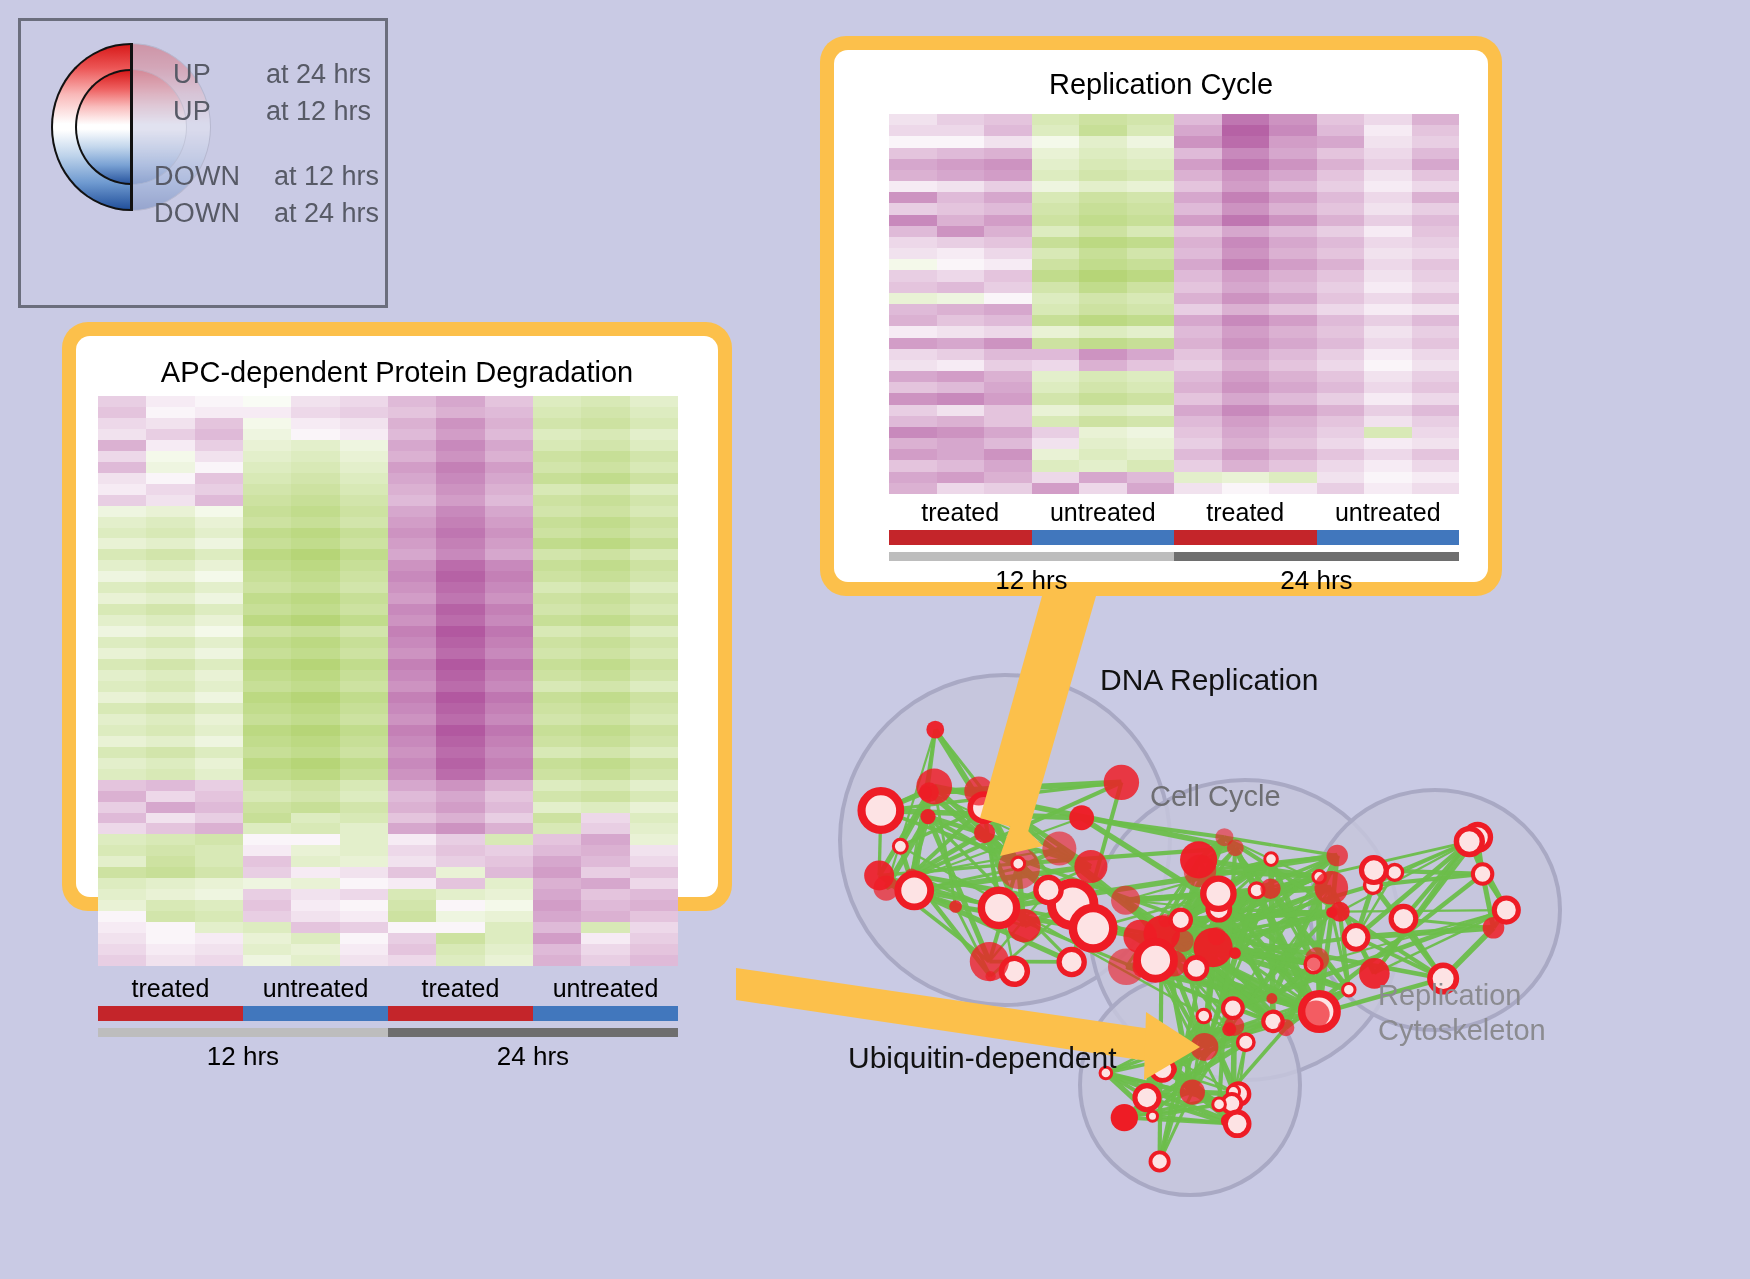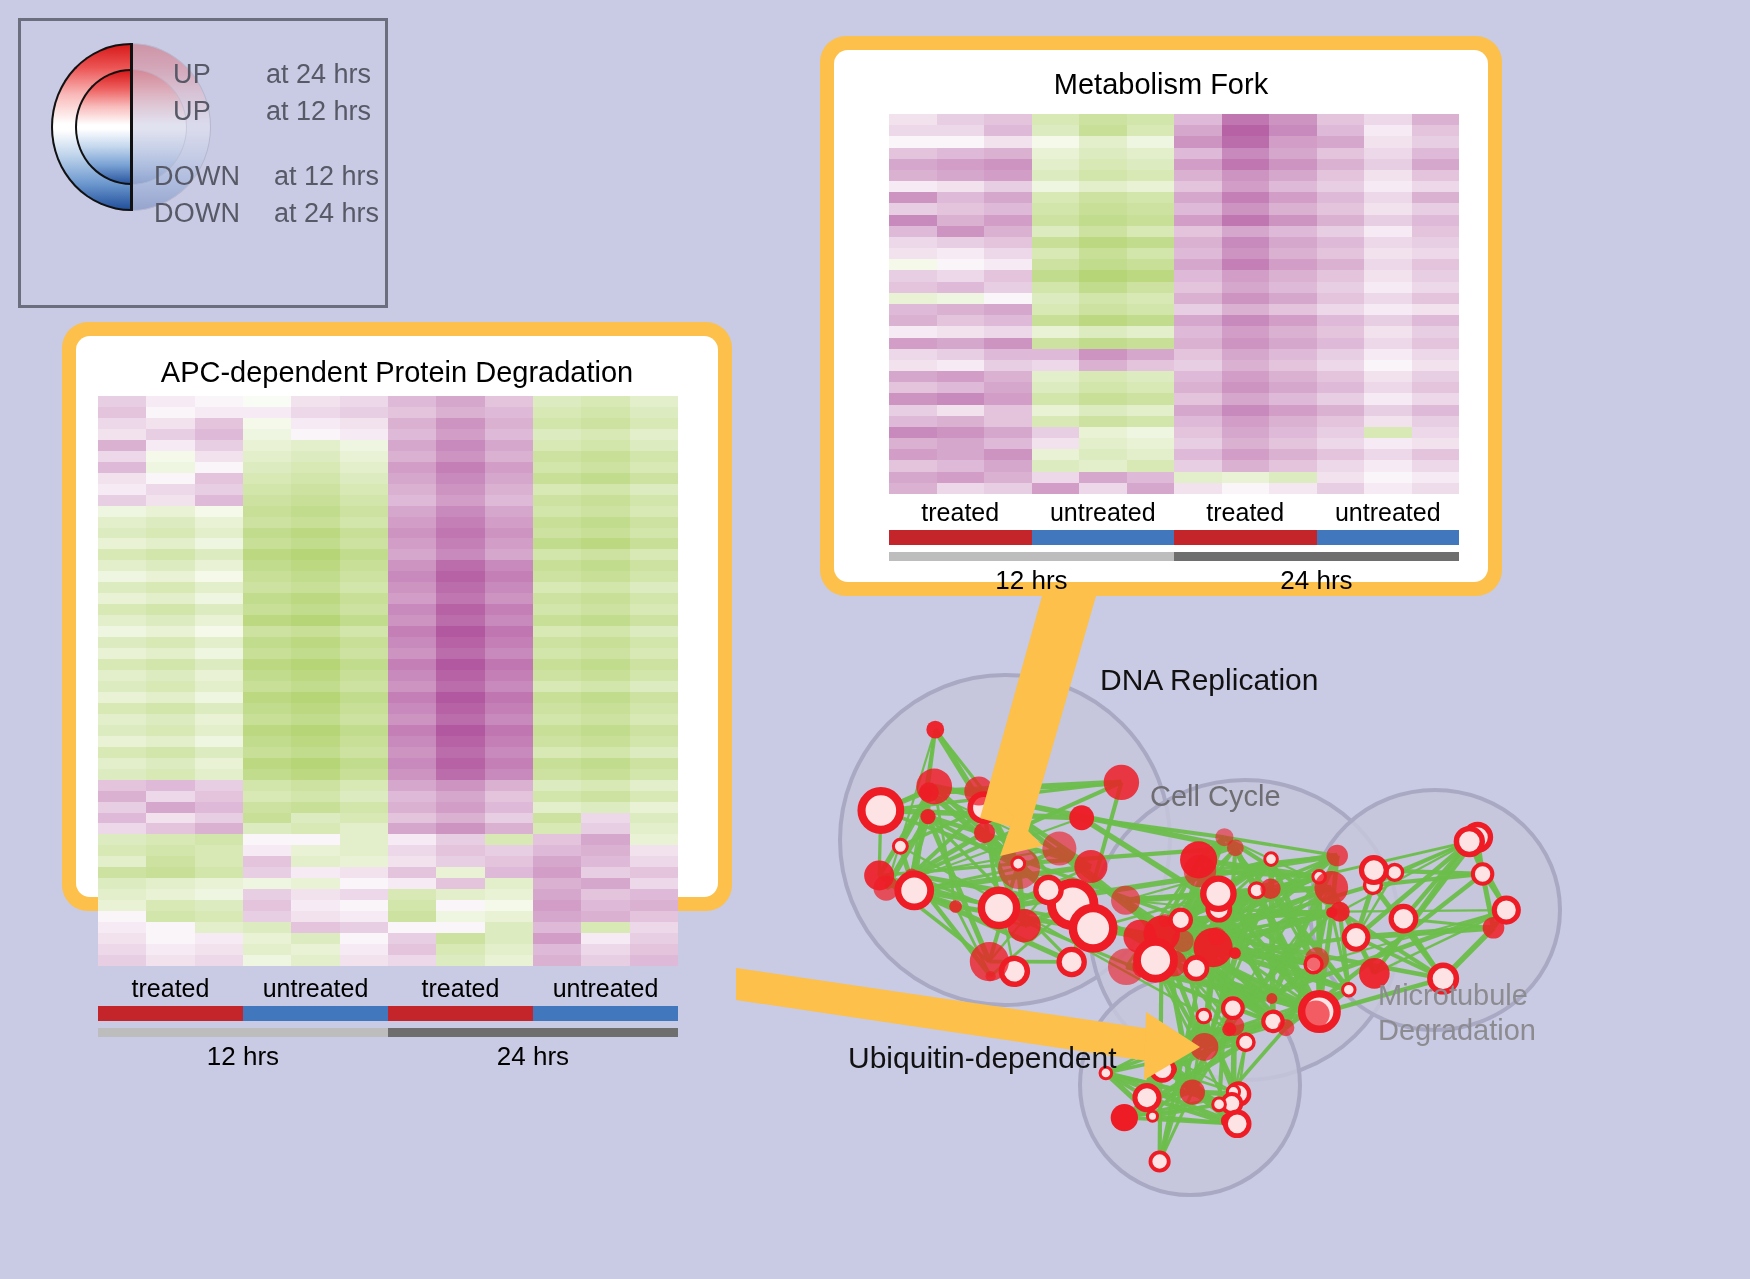--- a/index.html
+++ b/index.html
@@ -124,21 +124,21 @@
     <div class="wl" style="left:133px; top:177px;">DOWN</div>
     <div class="wl-val" style="left:253px; top:177px;">at 24 hrs</div>
 
     <div class="wheel-caption">
     </div>
   </div>
 
 
   <div class="panel rep-panel">
     <div class="panel-inner">
-      <div class="panel-title">Metabolism Fork</div>
+      <div class="panel-title">Replication Cycle</div>
       <div class="hm rep-hm" id="hm-rep" style="grid-template-columns: repeat(12, 1fr); grid-template-rows: repeat(34, 1fr);">
           <div style="background: rgb(241, 226, 238);"></div>
           <div style="background: rgb(232, 206, 227);"></div>
           <div style="background: rgb(228, 196, 221);"></div>
           <div style="background: rgb(216, 233, 182);"></div>
           <div style="background: rgb(205, 226, 161);"></div>
           <div style="background: rgb(210, 229, 171);"></div>
           <div style="background: rgb(223, 186, 216);"></div>
           <div style="background: rgb(191, 118, 177);"></div>
           <div style="background: rgb(205, 147, 193);"></div>
@@ -1667,20 +1667,20 @@
   <svg class="arrows" viewBox="0 0 1750 1279">
     <path d="M1042,596 L1096,596 L1028,832 L980,818 Z" fill="#fcc04b"></path>
     <path d="M1003,806 L1043,846 L1000,856 L1014,816 Z" fill="#fcc04b"></path>
     <path d="M736,968 L1158,1030 L1154,1062 L736,1000 Z" fill="#fcc04b"></path>
     <path d="M1146,1012 L1200,1047 L1144,1080 Z" fill="#fcc04b"></path>
   </svg>
 
   <div class="net-label lbl-dna">DNA Replication</div>
   <div class="net-label lbl-cc">Cell Cycle</div>
   <div class="net-label lbl-mt">
-    <div>Microtubule</div>
-    <div>Degradation</div>
+    <div>Replication</div>
+    <div>Cytoskeleton</div>
   </div>
   <div class="net-label lbl-ub">
     <div>Ubiquitin-dependent</div>
   </div>
 
 </div>
 
 </body></html>

